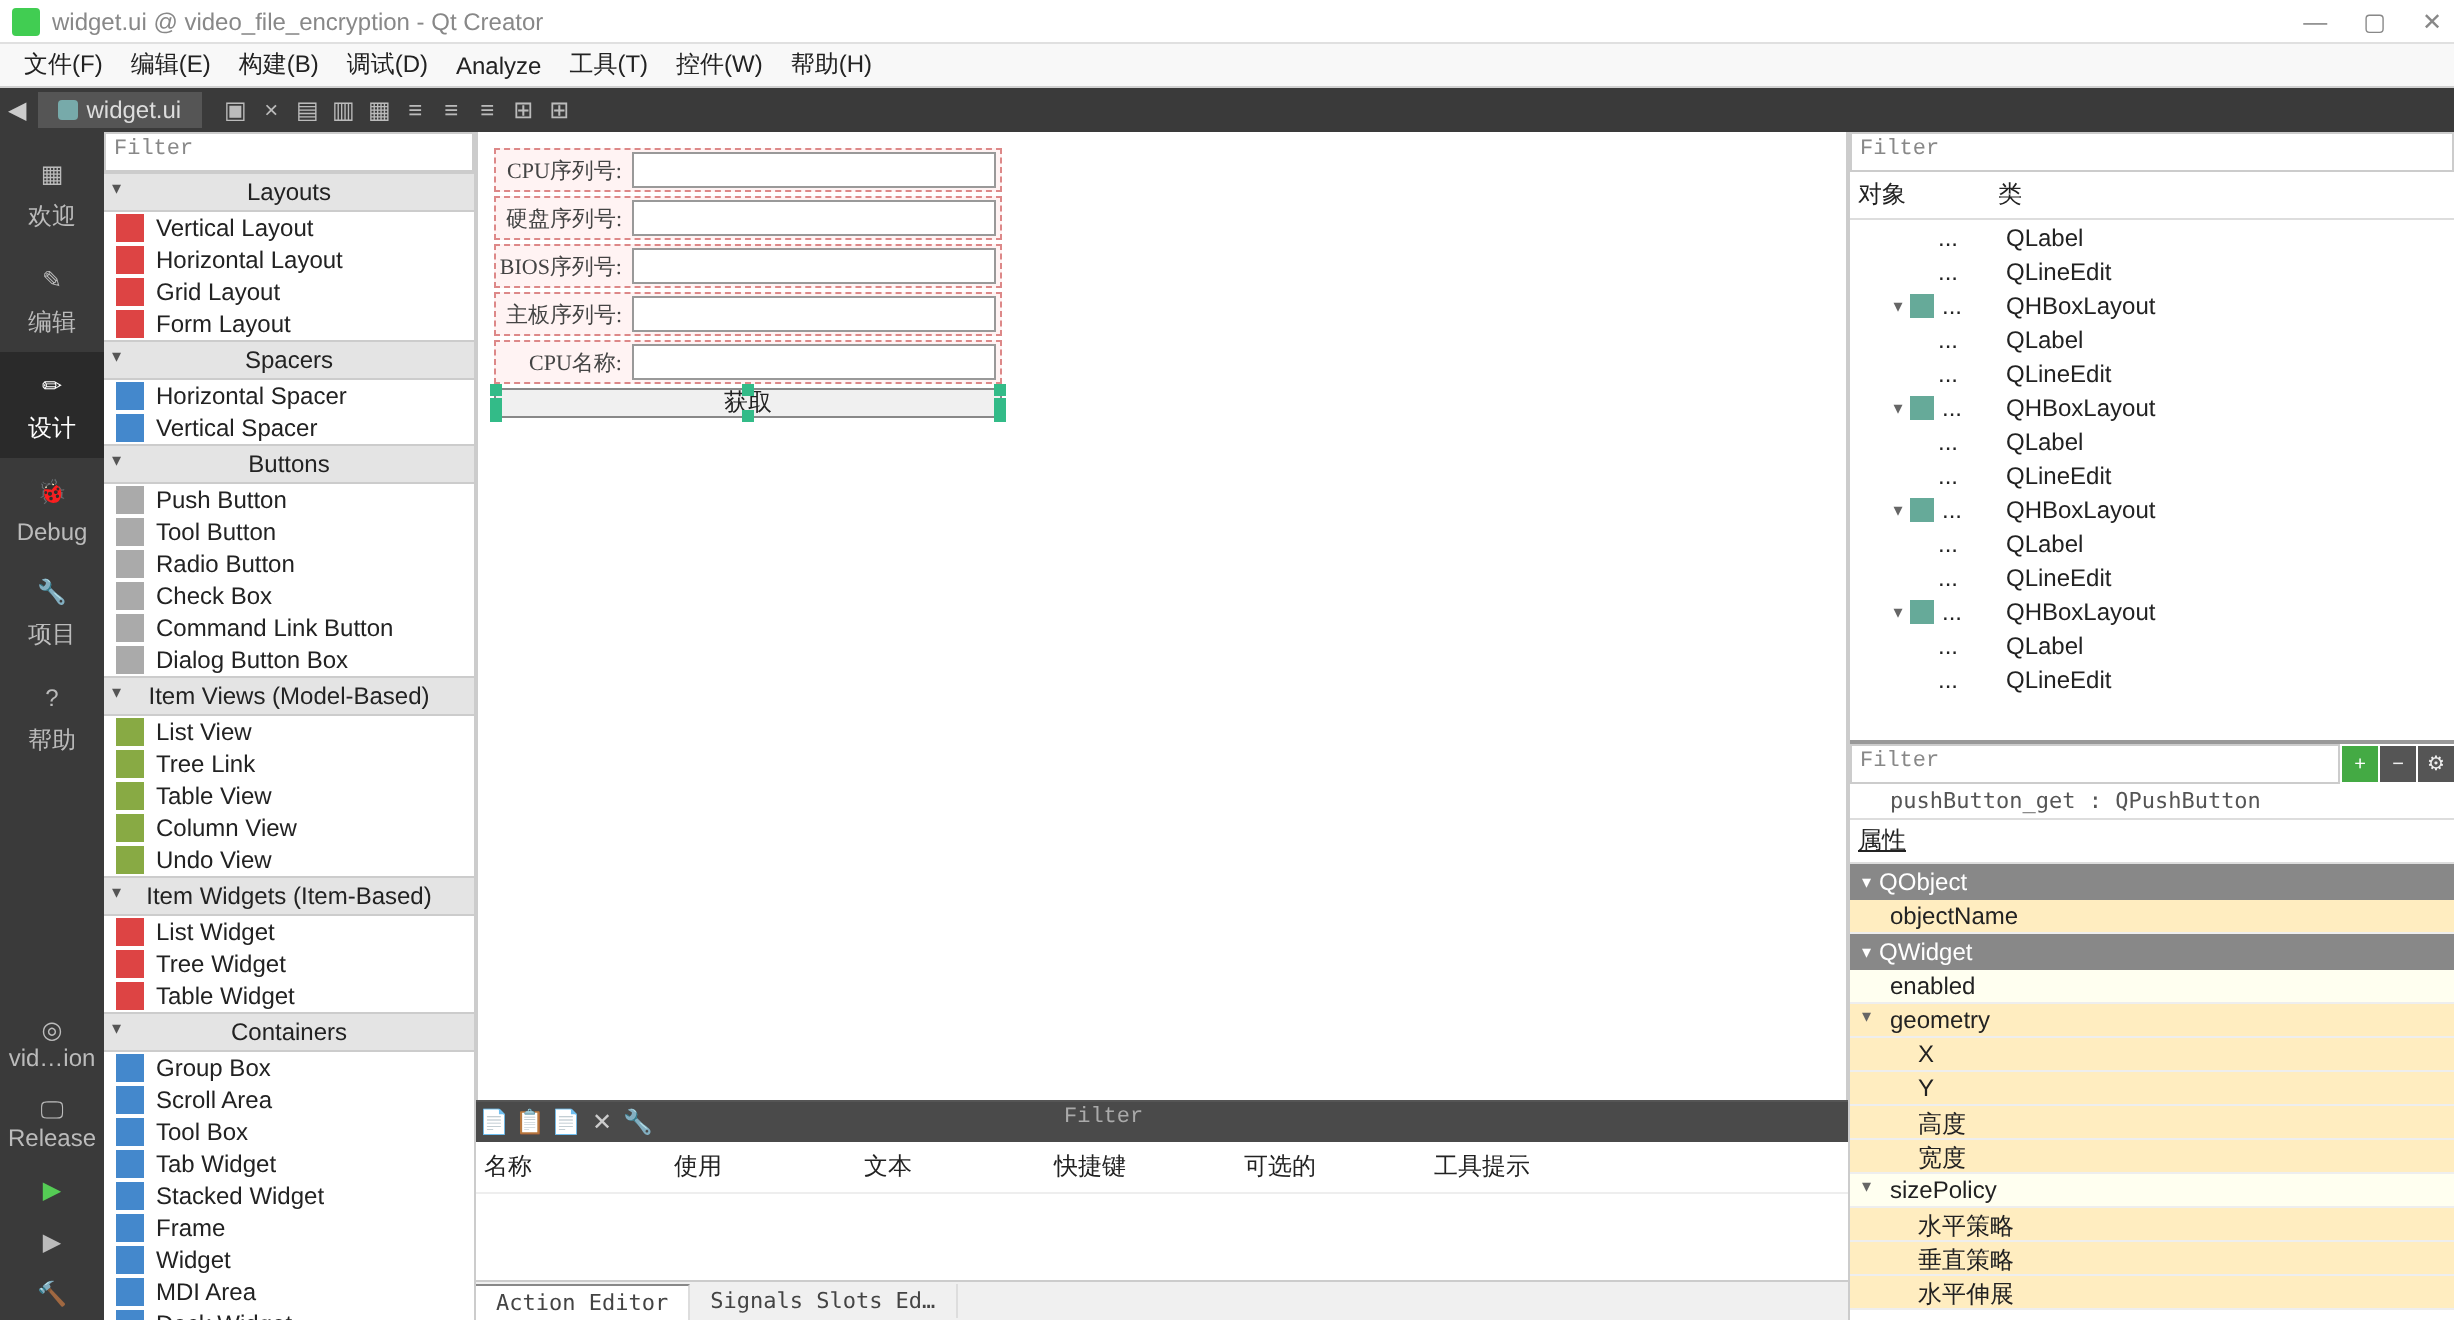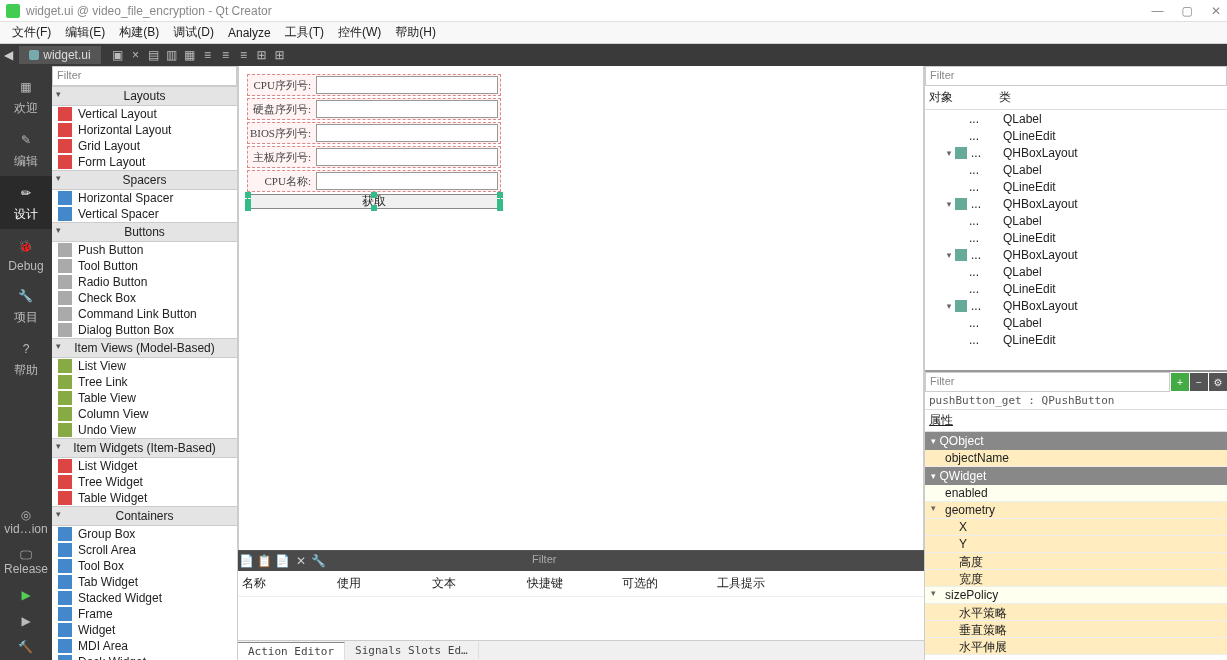--- a/index.html
+++ b/index.html
@@ -16,21 +16,21 @@
 .tabrow .tb-icons { margin-left:10px; display:flex; gap:4px; }
 .tabrow .tb-icons span { color:#bbb; width:14px; text-align:center; }
 .main { display:flex; height:594px; }
 .leftbar { width:52px; background:#3a3a3a; display:flex; flex-direction:column; align-items:center; padding-top:4px; color:#bbb; }
 .leftbar .item { display:flex; flex-direction:column; align-items:center; padding:6px 0; cursor:pointer; width:100%; font-size:10px; }
 .leftbar .item.active { background:#2a2a2a; color:#fff; }
 .leftbar .item .ico { width:22px; height:22px; display:flex; align-items:center; justify-content:center; margin-bottom:2px; }
 .leftbar .spacer { flex:1; }
 .leftbar .bot-item { padding:6px 0; color:#bbb; font-size:10px; text-align:center; width:100%;}
 .widgetbox { width:186px; background:#fff; border-right:1px solid #ccc; display:flex; flex-direction:column; }
-.filterbox { height:20px; background:#fff; border:1px solid #ccc; margin:0; padding:2px 4px; color:#888; font-family:Liberation Sans, sans-serif; font-size:11px; }
+.filterbox { height:20px; background:#fff; border:1px solid #ccc; margin:0; padding:2px 4px; color:#888; font-family:Liberation Mono, monospace; font-size:11px; }
 .wb-list { overflow-y:auto; flex:1; }
 .wb-cat { background:#e4e4e4; text-align:center; font-weight:400; padding:2px 0; border-top:1px solid #ccc; border-bottom:1px solid #ccc; position:relative; }
 .wb-cat::before { content:"▾"; position:absolute; left:4px; font-size:9px; color:#555; }
 .wb-item { display:flex; align-items:center; gap:6px; padding:1px 4px 1px 6px; }
 .wb-item .wi-ico { width:14px; height:14px; display:inline-block; background:#999; }
 .center { flex:1; background:#f8f8f8; display:flex; flex-direction:column; }
 .canvas { flex:1; background:#fff; position:relative; border-left:1px solid #ccc; border-right:1px solid #ccc; }
 .form { position:absolute; left:8px; top:8px; width:254px; }
 .form-row { display:flex; align-items:center; height:22px; margin-bottom:2px; border:1px dashed #d88; background:#fff3f3; }
 .form-row .lbl { width:66px; text-align:right; padding-right:3px; font-size:11px; color:#444; font-family:"SimSun",serif; }
@@ -60,21 +60,21 @@
 .obj-row .pad { display:inline-block; }
 .obj-row .cell1 { width:74px; display:flex; align-items:center; }
 .obj-row .ico { width:12px; height:12px; background:#6a9; margin-right:4px; display:inline-block; }
 .obj-row.sel { background:#d8e8ff;margin-top:28px; }
 .prop-editor { height:290px; display:flex; flex-direction:column; border-top:2px solid #999; }
 .prop-bar { height:20px; display:flex; align-items:center; }
 .prop-bar .filterbox { flex:1; }
 .prop-bar .btns { display:flex; }
 .prop-bar .btns span { width:18px; height:18px; background:#555; color:#eee; display:flex; align-items:center; justify-content:center; margin-left:1px; font-size:10px; }
 .prop-bar .btns span.add { background:#4a4;color:#fff; }
-.prop-crumb { padding:2px 4px; font-family:monospace; font-size:11px; color:#555; border-bottom:1px solid #ddd; }
+.prop-crumb { padding:2px 20px; font-family:monospace; font-size:11px; color:#555; border-bottom:1px solid #ddd; }
 .prop-head { padding:2px 4px; border-bottom:1px solid #ddd;text-decoration:underline; }
 .prop-body { flex:1; overflow-y:auto; }
 .prop-section { background:#888; color:#fff; padding:2px 6px; display:flex; align-items:center; }
 .prop-section::before { content:"▾"; margin-right:4px; font-size:9px;}
 .prop-row { display:flex; padding:1px 2px 1px 20px; background:#fffff0; border-bottom:1px solid #eee; height:17px; justify-content:space-between;}
 .prop-row.hl { background:#ffedc0; }
 .prop-row.sub { padding-left:34px; }
 .prop-row .arrow { position:absolute; margin-left:-14px; font-size:9px; color:#666;}
 ::-webkit-scrollbar { width:15px; height:15px; }
 ::-webkit-scrollbar-thumb { background:#c0c0c0; border:1px solid #a0a0a0;}

